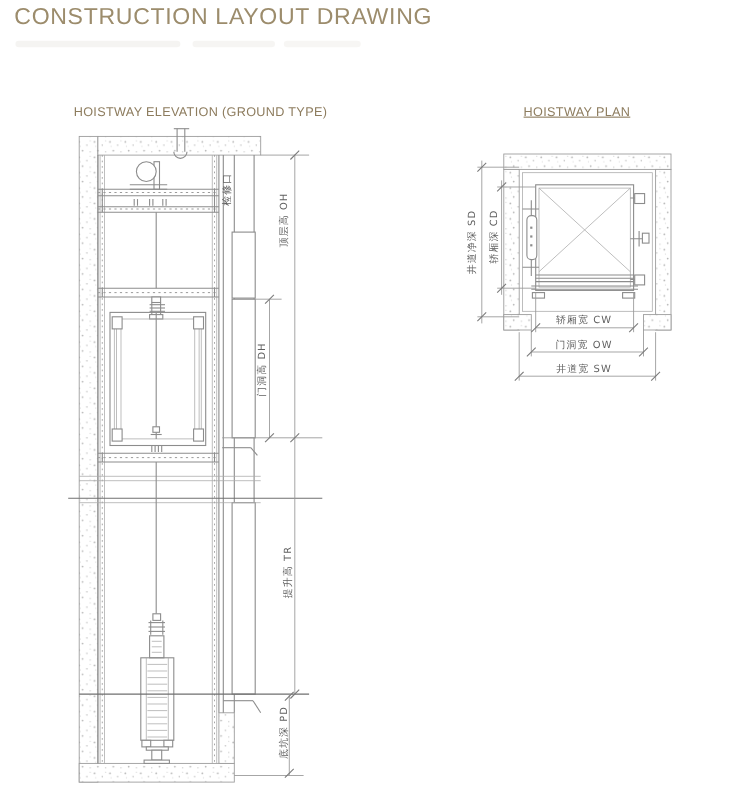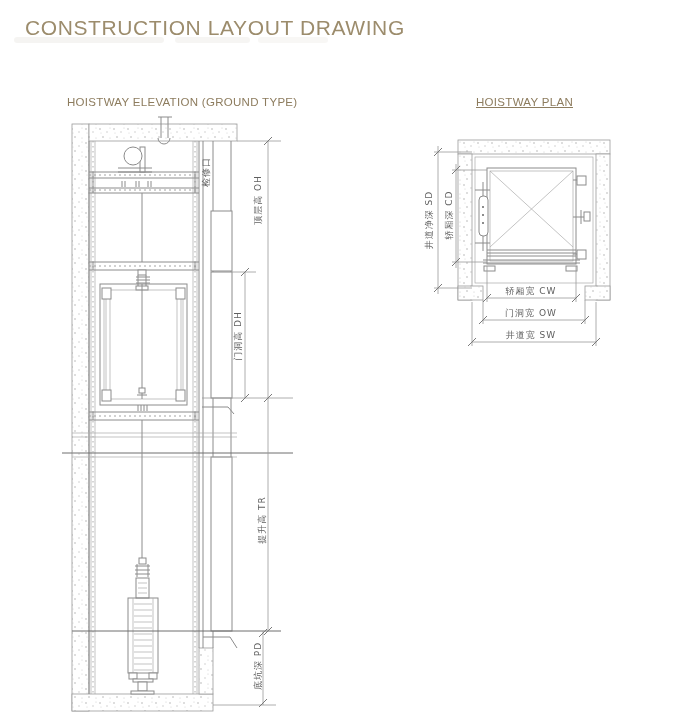--- a/index.html
+++ b/index.html
@@ -1,19 +1,19 @@
 <!DOCTYPE html>
 <html><head>
 <meta charset="utf-8">
 <style>
   html,body{margin:0;padding:0;background:#ffffff;}
   body{width:678px;height:728px;position:relative;overflow:hidden;
        font-family:"Liberation Sans","DejaVu Sans",sans-serif;}
   .page-title{position:absolute;left:13px;top:4px;font-size:21px;font-weight:400;
-       letter-spacing:.6px;color:#9c8c6c;margin:12px;}
+       letter-spacing:.6px;color:#9c8c6c;margin:0;}
   .sec-h{position:absolute;top:96px;font-size:11.5px;letter-spacing:.3px;color:#8d7c5e;}
   .sec-h.elev{left:67px;}
   .sec-h.plan{left:476px;text-decoration:underline;}
   svg{position:absolute;left:0;top:0;}
   .wall{fill:url(#speckle);stroke:#9b9b9b;stroke-width:.8;}
   .ln{stroke:#8c8c8c;stroke-width:1;fill:none;}
   .th{stroke:#aaaaaa;stroke-width:.7;fill:none;}
   .dk{stroke:#6f6f6f;stroke-width:1;fill:none;}
   .wf{fill:#ffffff;stroke:#8c8c8c;stroke-width:1;}
   .dash{stroke:#9a9a9a;stroke-width:.8;stroke-dasharray:1.5 3.5;fill:none;}

